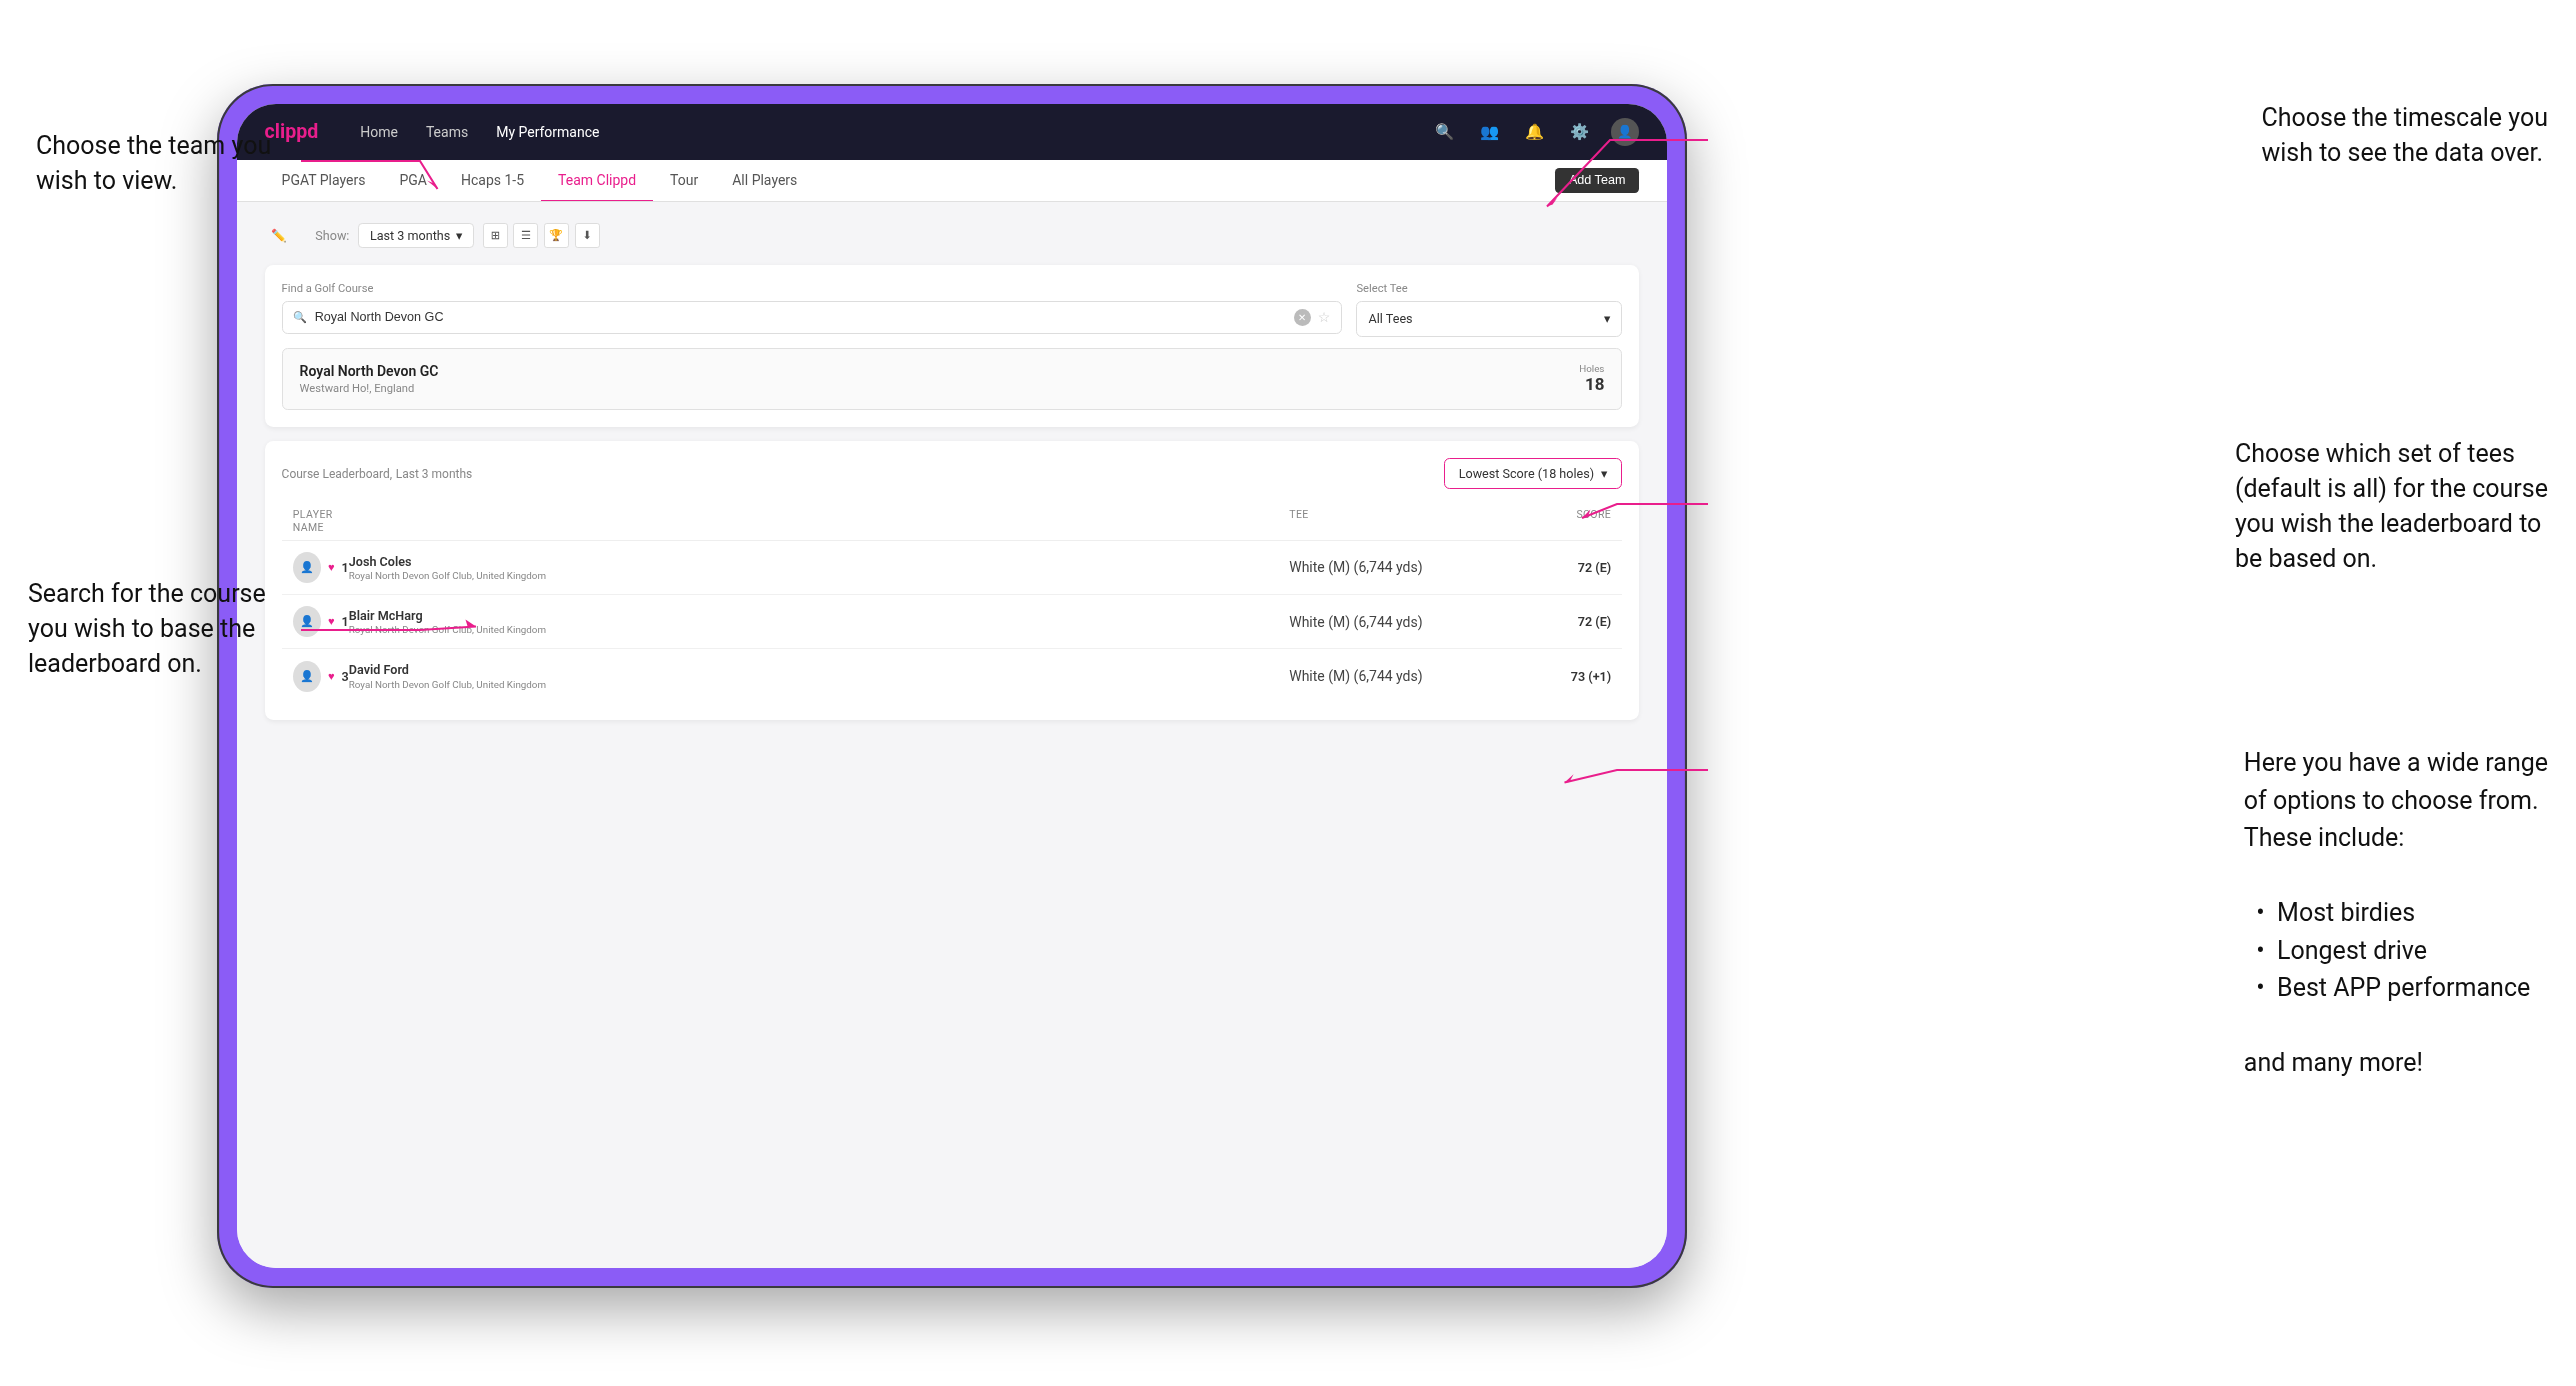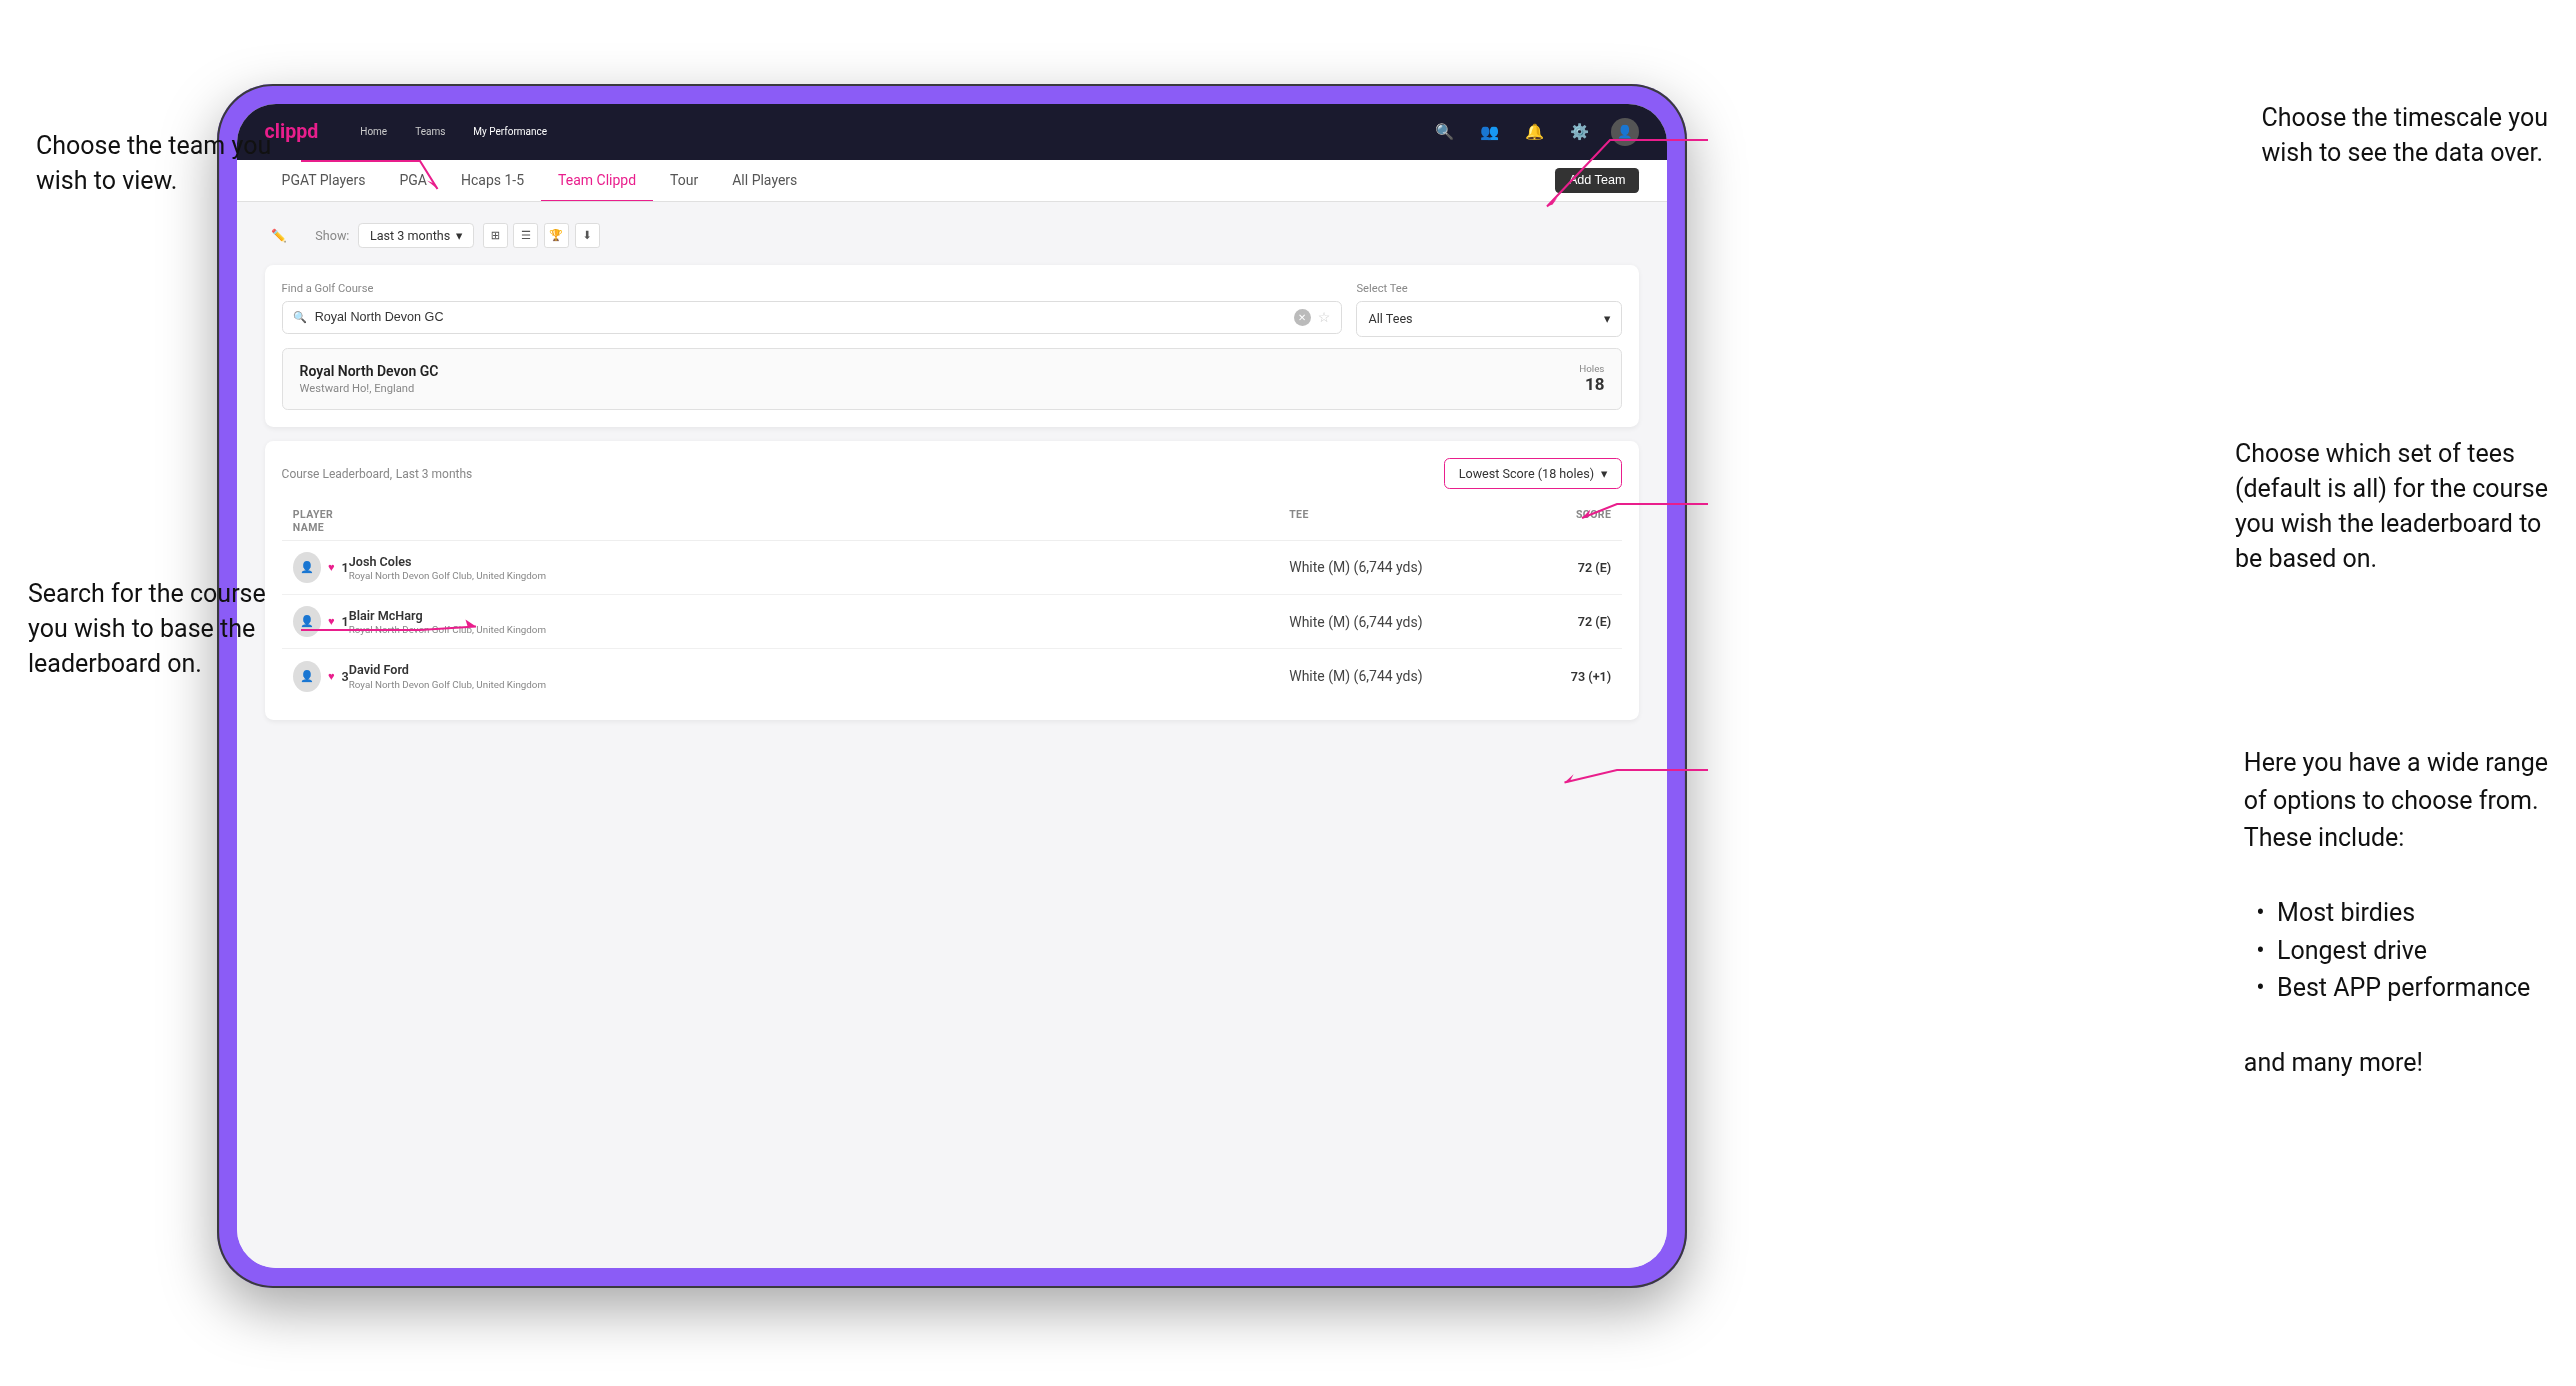--- a/index.html
+++ b/index.html
@@ -72,21 +72,21 @@
     }
 
     .nav-links {
       display: flex;
       gap: 28px;
       flex: 1;
     }
 
     .nav-link {
       color: #ccc;
-      font-size: 10px;
+      font-size: 14px;
       cursor: pointer;
       text-decoration: none;
     }
 
     .nav-link.active {
       color: #fff;
     }
 
     .nav-icons {
       display: flex;
@@ -417,21 +417,21 @@
     .table-header {
       display: grid;
       grid-template-columns: 56px 1fr 210px 112px;
       padding: 5.6px 11.2px;
       border-bottom: 0.7px solid #eee;
     }
 
     .table-header-cell {
       font-size: 10.5px;
       color: #888;
-      font-weight: 700;
+      font-weight: 400;
       text-transform: uppercase;
       letter-spacing: 0.4px;
     }
 
     .table-row {
       display: grid;
       grid-template-columns: 56px 1fr 210px 112px;
       padding: 11.2px 11.2px;
       border-bottom: 0.7px solid #f0f0f0;
       align-items: center;

